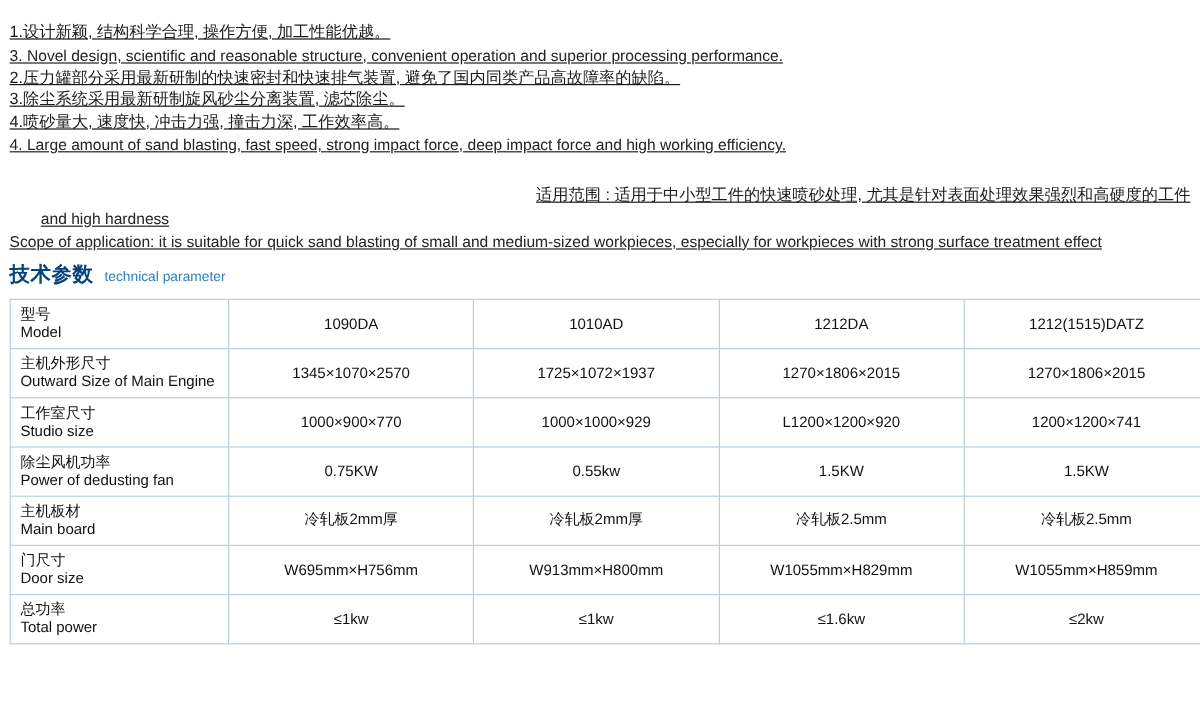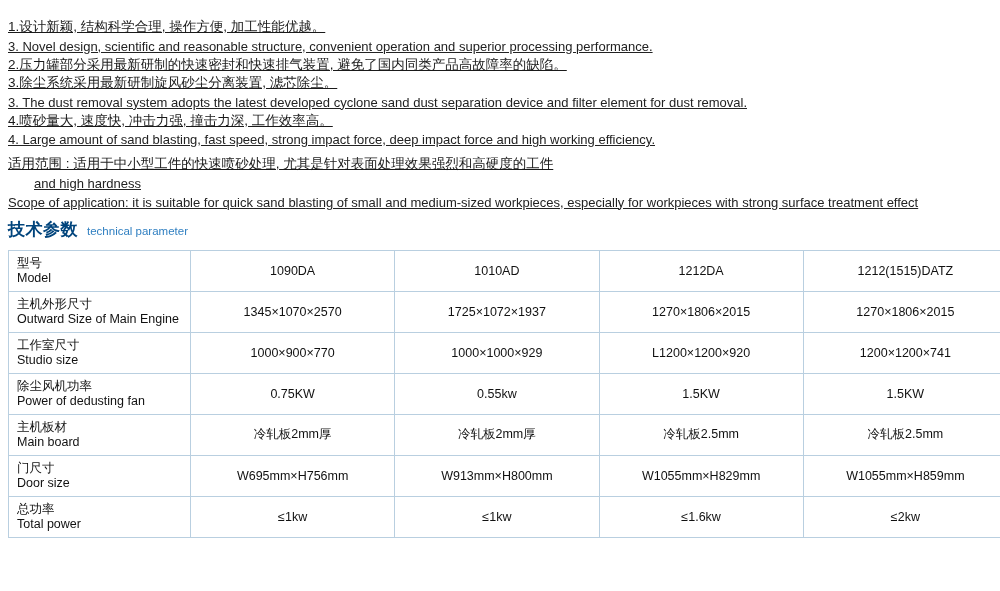--- a/index.html
+++ b/index.html
@@ -51,21 +51,22 @@
     color: #1a1a1a;
     white-space: nowrap;
     text-decoration: underline;
   }
   .feat-line.en {
     font-size: 13px;
     line-height: 19px;
     color: #222222;
   }
   .feat-line.scope-cn {
-    margin-top: 6px;
+    margin-top: 24px;
+    text-align: right;
   }
   .feat-line.scope-en {
     white-space: normal;
   }
   .feat-line.scope-en2 {
     padding-left: 26px;
   }
 
   
   .spec-head {
@@ -102,21 +103,20 @@
 <body>
 
 <div class="page">
 
 
   <div class="features">
     <div class="feat-line">1.设计新颖, 结构科学合理, 操作方便, 加工性能优越。</div>
     <div class="feat-line en">3. Novel design, scientific and reasonable structure, convenient operation and superior processing performance.</div>
     <div class="feat-line">2.压力罐部分采用最新研制的快速密封和快速排气装置, 避免了国内同类产品高故障率的缺陷。</div>
     <div class="feat-line">3.除尘系统采用最新研制旋风砂尘分离装置, 滤芯除尘。</div>
-    <div class="feat-line en">3. The dust removal system adopts the latest developed cyclone sand dust separation device and filter element for dust removal.</div>
     <div class="feat-line">4.喷砂量大, 速度快, 冲击力强, 撞击力深, 工作效率高。</div>
     <div class="feat-line en">4. Large amount of sand blasting, fast speed, strong impact force, deep impact force and high working efficiency.</div>
     <div class="feat-line scope-cn">适用范围 : 适用于中小型工件的快速喷砂处理, 尤其是针对表面处理效果强烈和高硬度的工件</div>
     <div class="feat-line en scope-en2">and high hardness</div>
     <div class="feat-line en scope-en">Scope of application: it is suitable for quick sand blasting of small and medium-sized workpieces, especially for workpieces with strong surface treatment effect</div>
   </div>
 
   <div class="section-head spec-head">
     <span class="cn">技术参数</span>
     <span class="en">technical parameter</span>

